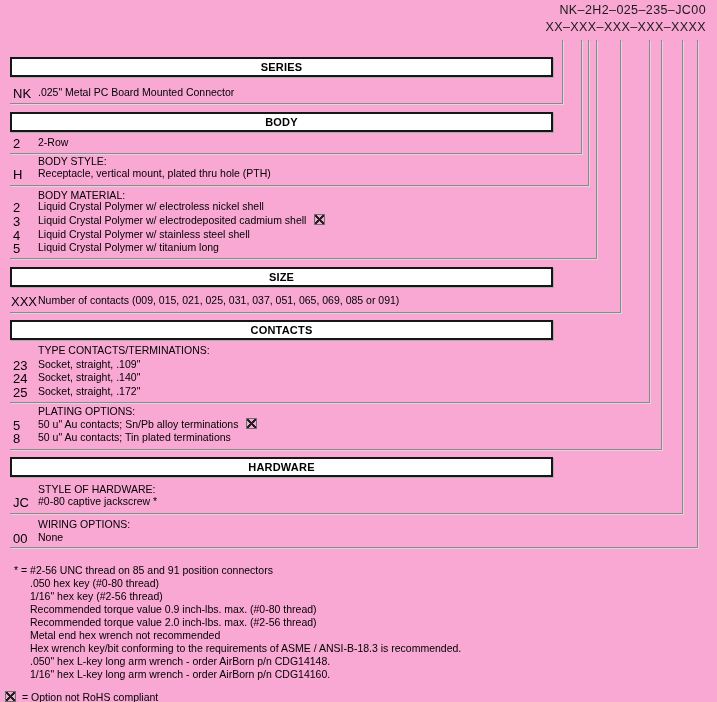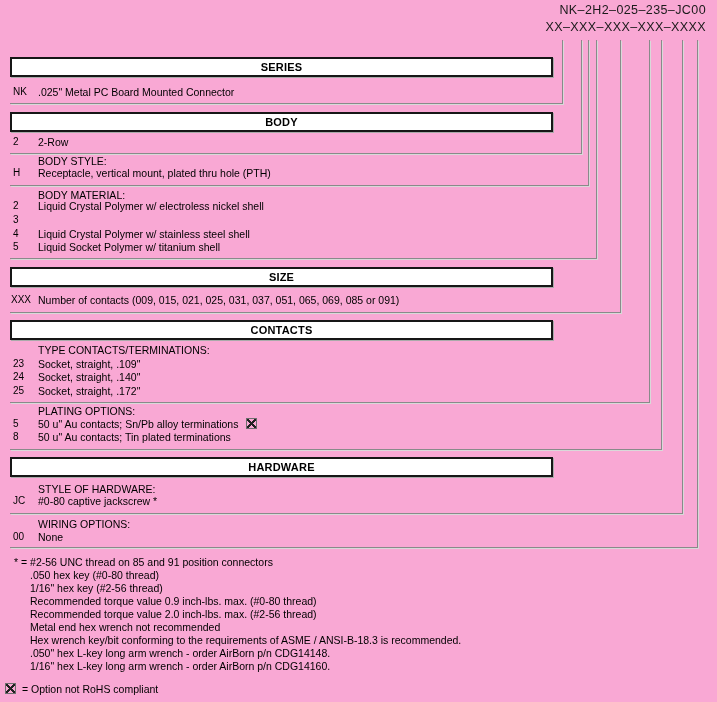--- a/index.html
+++ b/index.html
@@ -14,24 +14,24 @@
   .hdr {
     position:absolute; left:10px; width:539px; height:16px;
     border:2px solid #161616; background:#fff; text-align:center;
     font-size:11px; font-weight:bold; line-height:16px; letter-spacing:0.2px;
     box-shadow:1px 1px 0 #aaaaaa; z-index:3;
   }
   .conn {
     position:absolute; border-right:1px solid #8a8a8a; border-bottom:1px solid #8a8a8a;
     box-shadow:1px 1px 0 #d9d9d9; z-index:1; pointer-events:none;
   }
-  .code { position:absolute; left:13px; font-size:10px; white-space:nowrap; z-index:2; }
+  .code { position:absolute; left:13px; font-size:13px; white-space:nowrap; z-index:2; }
   .desc { position:absolute; left:38px; font-size:10.5px; white-space:nowrap; z-index:2; }
   .lbl  { position:absolute; left:38px; font-size:10.5px; white-space:nowrap; z-index:2; }
-  .fn   { position:absolute; left:30px; font-size:10.5px; white-space:nowrap; z-index:2; }
+  .fn   { position:absolute; left:30px; font-size:10.5px; white-space:nowrap; z-index:2;margin-top:8px; }
   .boxx {
     display:inline-block; width:9px; height:9px; margin-left:8px; vertical-align:-1px;
     border:1px solid #6e6e6e; background:
       linear-gradient(45deg,  transparent 42%, #222 42%, #222 58%, transparent 58%),
       linear-gradient(135deg, transparent 42%, #222 42%, #222 58%, transparent 58%);
   }
 </style>
 </head>
 <body>
 
@@ -59,24 +59,25 @@
   <div class="desc" style="top:136px">2-Row</div>
 
   <div class="lbl" style="top:155px">BODY STYLE:</div>
   <div class="code" style="top:167px">H</div>
   <div class="desc" style="top:167px">Receptacle, vertical mount, plated thru hole (PTH)</div>
 
   <div class="lbl" style="top:189px">BODY MATERIAL:</div>
   <div class="code" style="top:200px">2</div>
   <div class="desc" style="top:200px">Liquid Crystal Polymer w/ electroless nickel shell</div>
   <div class="code" style="top:214px">3</div>
+  <div class="desc" style="top:214px"><span>Liquid Crystal Polymer w/ electrodeposited cadmium shell</span><span class="boxx"></span></div>
   <div class="code" style="top:228px">4</div>
   <div class="desc" style="top:228px">Liquid Crystal Polymer w/ stainless steel shell</div>
   <div class="code" style="top:241px">5</div>
-  <div class="desc" style="top:241px">Liquid Socket Polymer w/ titanium shell</div>
+  <div class="desc" style="top:241px">Liquid Crystal Polymer w/ titanium long</div>
 
   <div class="hdr" style="top:267px">SIZE</div>
   <div class="code" style="top:294px;left:11px">XXX</div>
   <div class="desc" style="top:294px">Number of contacts (009, 015, 021, 025, 031, 037, 051, 065, 069, 085 or 091)</div>
 
   <div class="hdr" style="top:320px">CONTACTS</div>
   <div class="lbl" style="top:344px">TYPE CONTACTS/TERMINATIONS:</div>
   <div class="code" style="top:358px">23</div>
   <div class="desc" style="top:358px">Socket, straight, .109"</div>
   <div class="code" style="top:371px">24</div>

